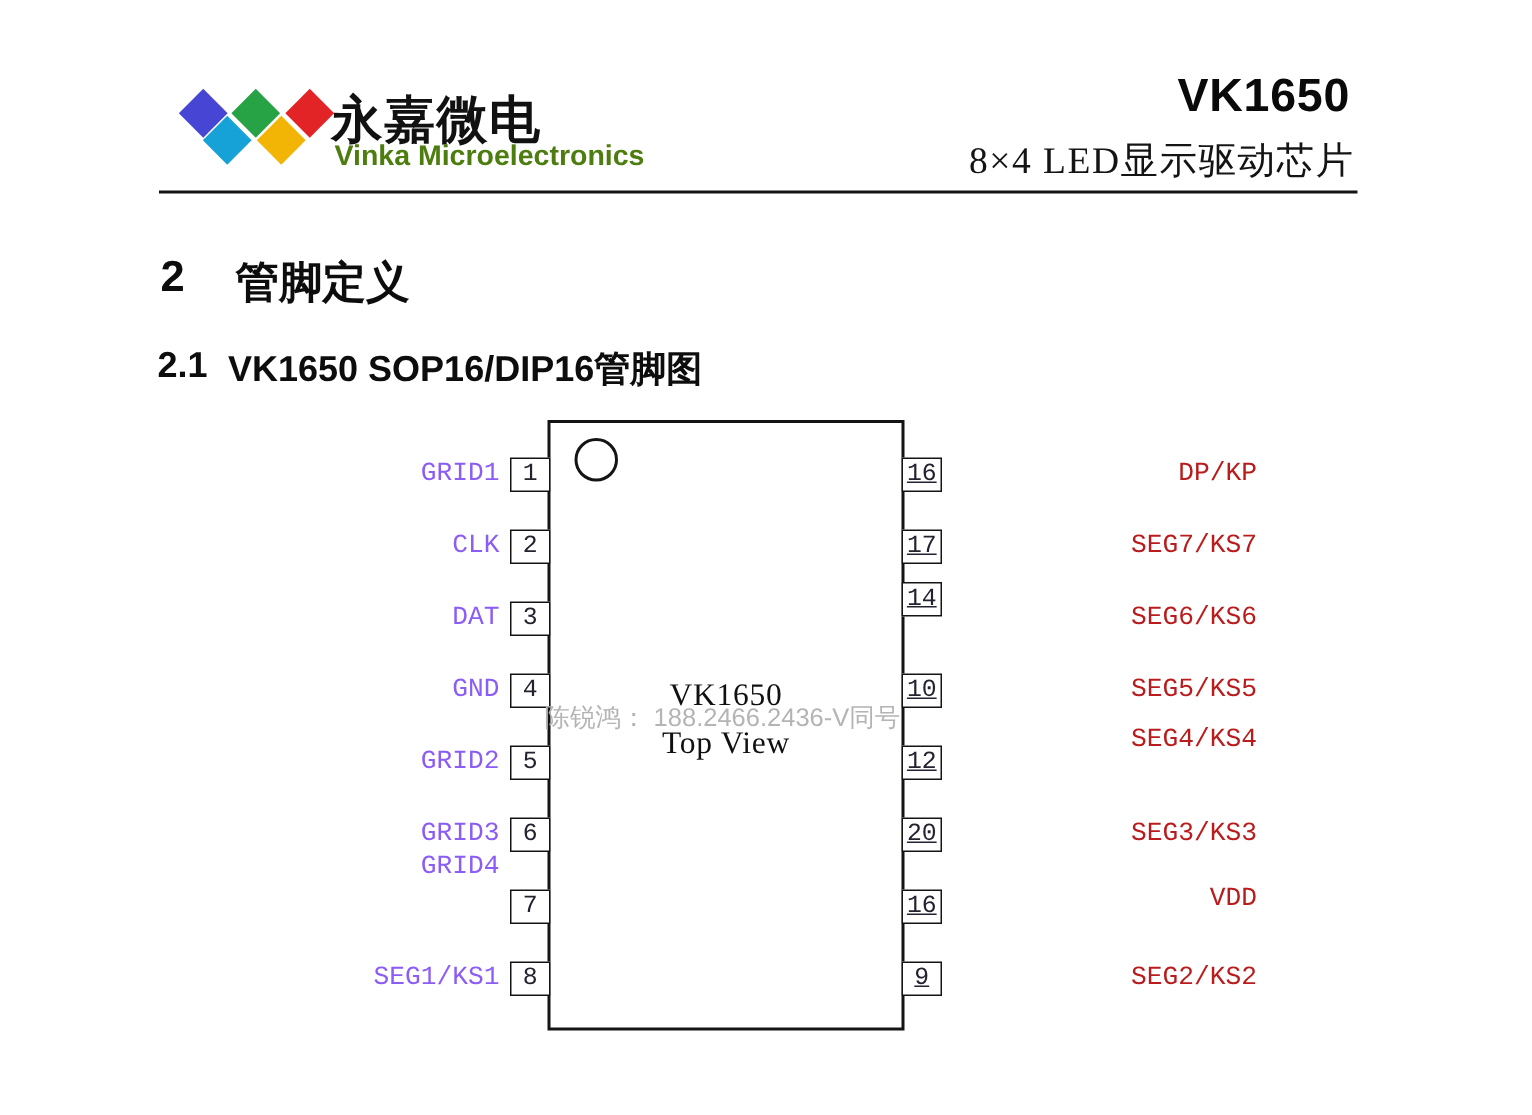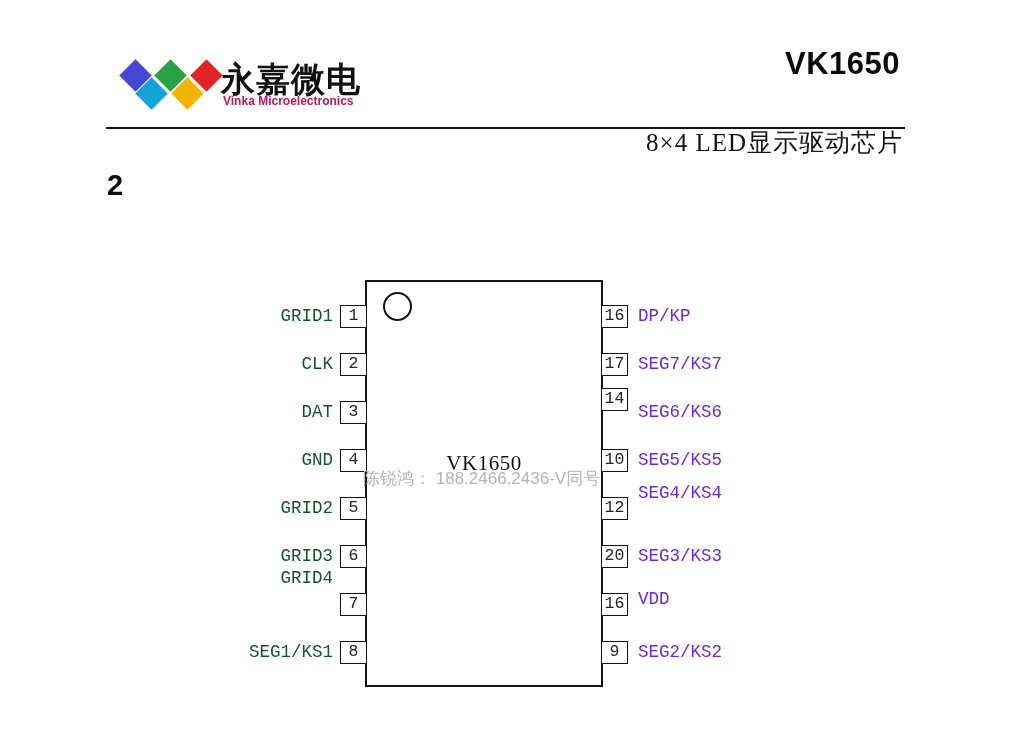--- a/index.html
+++ b/index.html
@@ -26,32 +26,32 @@
   .d-yellow { left: 176px; top: 82px;  background: #f2b505; }
   .d-red    { left: 195px; top: 64px;  background: #e22426; }
 
   .brand-cn {
     position: absolute; left: 221px; top: 57px;
     font-size: 34px; font-weight: bold; letter-spacing: 1px;
     color: #111;
   }
   .brand-en {
     position: absolute; left: 223px; top: 94px;
-    font-size: 12px; font-weight: bold; color: #be185d;
+    font-size: 19px; font-weight: bold; color: #4d7c0f;
   }
   .part-number {
     position: absolute; right: 121px; top: 46px;
     font-size: 31px; font-weight: bold; color: #0a0a0a;
     letter-spacing: 0.5px;
   }
   .subtitle {
     position: absolute; right: 118px; top: 90px;
     font-size: 25px; font-weight: normal;
     font-family: "Liberation Serif", "DejaVu Serif", serif;
-    letter-spacing: 1px; color: #141414; margin-top: 36px;
+    letter-spacing: 1px; color: #141414;
   }
   .header-rule {
     position: absolute; left: 106px; top: 127px;
     width: 799px; height: 2px; background: #141414;
   }
 
   
   .sec-heading {
     position: absolute; left: 107px; top: 169px;
     font-size: 29px; font-weight: bold; color: #0d0d0d;
@@ -90,35 +90,35 @@
     font-size: 17px; color: #b4b4b4;
     font-family: "Liberation Sans", sans-serif;
     white-space: nowrap; z-index: 5;
   }
 
   .pin-font { font-family: "Liberation Mono", monospace; }
 
   .pin-label-left {
     position: absolute; left: 140px; width: 193px; height: 23px;
     text-align: right; font-size: 17.5px; line-height: 23px;
-    color: #14532d; white-space: nowrap;
+    color: #8b5cf6; white-space: nowrap;
   }
   .pin-label-right {
     position: absolute; left: 638px; width: 200px; height: 23px;
-    text-align: left; font-size: 17.5px; line-height: 23px;
-    color: #6d28d9; white-space: nowrap;
+    text-align: right; font-size: 17.5px; line-height: 23px;
+    color: #b91c1c; white-space: nowrap;
   }
   .pin-box-left, .pin-box-right {
     position: absolute; width: 27px; height: 23px;
     border: 1.5px solid #141414; background: #ffffff;
     text-align: center; font-size: 16.5px; line-height: 20px;
     color: #222230;
   }
   .pin-box-left  { left: 340px; }
-  .pin-box-right { left: 601px; }
+  .pin-box-right { left: 601px; text-decoration: underline; }
 </style>
 </head>
 <body>
 
 <div class="page">
 
   <div>
     <div class="diamond d-blue"></div>
     <div class="diamond d-cyan"></div>
     <div class="diamond d-green"></div>
@@ -126,27 +126,33 @@
     <div class="diamond d-red"></div>
     <div class="brand-cn">永嘉微电</div>
     <div class="brand-en">Vinka Microelectronics</div>
     <div class="part-number">VK1650</div>
     <div class="subtitle">8×4 LED显示驱动芯片</div>
     <div class="header-rule"></div>
   </div>
 
   <div class="sec-heading">
     <span class="sec-num">2</span>
+    <span>管脚定义</span>
+  </div>
+  <div class="sub-heading">
+    <span class="sec-num">2.1</span>
+    <span>VK1650 SOP16/DIP16管脚图</span>
   </div>
 
   <div>
     <div class="chip-body"></div>
     <div class="pin1-circle"></div>
     <div class="chip-center">
       <div class="chip-name">VK1650</div>
+      <div class="view-label">Top View</div>
     </div>
     <div class="watermark">陈锐鸿： 188.2466.2436-V同号</div>
 
     <div class="pin-label-left pin-font" style="top:305px">GRID1</div>
     <div class="pin-box-left  pin-font" style="top:305px">1</div>
     <div class="pin-label-left pin-font" style="top:353px">CLK</div>
     <div class="pin-box-left  pin-font" style="top:353px">2</div>
     <div class="pin-label-left pin-font" style="top:401px">DAT</div>
     <div class="pin-box-left  pin-font" style="top:401px">3</div>
     <div class="pin-label-left pin-font" style="top:449px">GND</div>

